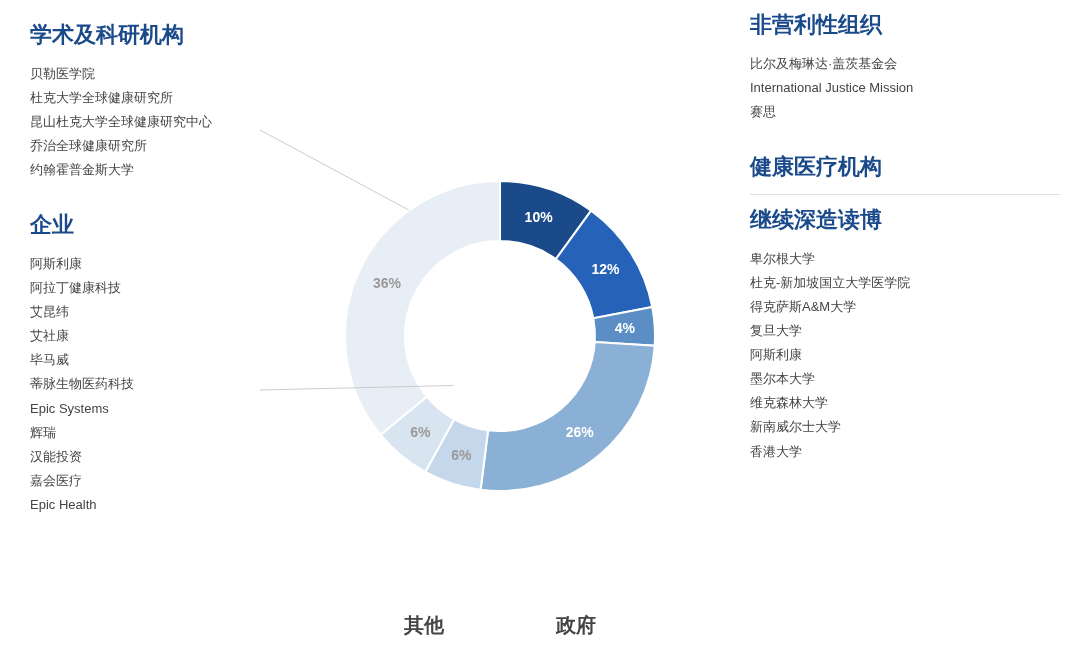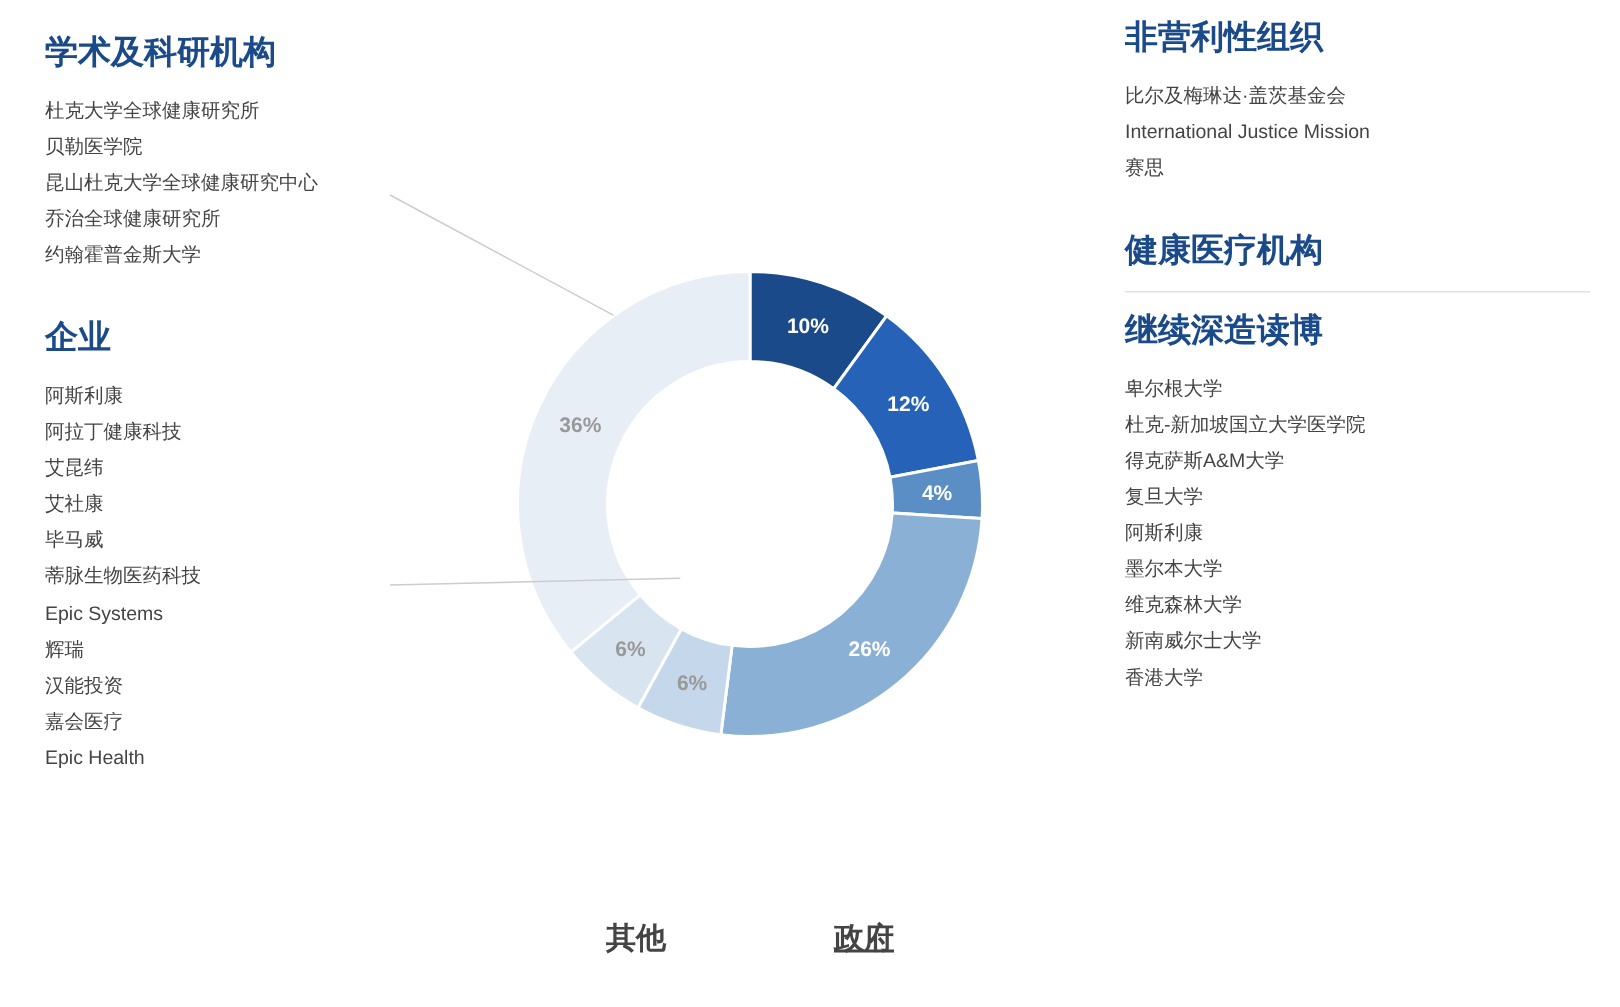--- a/index.html
+++ b/index.html
@@ -81,22 +81,22 @@
     }
   </style>
 </head>
 <body>
 
 <div class="page">
 
   <div class="left-col">
     <div class="section-title">学术及科研机构</div>
     <ul class="section-list">
-    <li>杜克大学全球健康研究所</li>
-        <li>贝勒医学院</li>
+    <li>贝勒医学院</li>
+        <li>杜克大学全球健康研究所</li>
         <li>昆山杜克大学全球健康研究中心</li>
         <li>乔治全球健康研究所</li>
         <li>约翰霍普金斯大学</li>
       </ul>
 
     <div class="section-title">企业</div>
     <ul class="section-list">
     <li>阿斯利康</li>
         <li>阿拉丁健康科技</li>
         <li>艾昆纬</li>
@@ -127,21 +127,21 @@
           <text x="294.753341053534" y="167.1511850588358" text-anchor="middle" font-size="14" font-weight="700" font-family="PingFang SC, Microsoft YaHei, sans-serif" fill="#ffffff">4%</text>
           <text x="249.6779987185862" y="271.3141553469737" text-anchor="middle" font-size="14" font-weight="700" font-family="PingFang SC, Microsoft YaHei, sans-serif" fill="#ffffff">26%</text>
           <text x="131.37287570313157" y="293.8820645368942" text-anchor="middle" font-size="14" font-weight="700" font-family="PingFang SC, Microsoft YaHei, sans-serif" fill="#999999">6%</text>
           <text x="90.32200128141382" y="271.3141553469737" text-anchor="middle" font-size="14" font-weight="700" font-family="PingFang SC, Microsoft YaHei, sans-serif" fill="#999999">6%</text>
           <text x="56.896618441747535" y="121.77758855436596" text-anchor="middle" font-size="14" font-weight="700" font-family="PingFang SC, Microsoft YaHei, sans-serif" fill="#999999">36%</text>
         </svg>
     </div>
 
     <div style="position:absolute; bottom:32px; left:60px; display:flex; gap:112px; width:320px; justify-content:center;">
       <div style="font-size:20px;font-weight:700;color:#444;">其他</div>
-      <div style="font-size:20px;font-weight:700;color:#444;text-decoration:underline;">政府</div>
+      <div style="font-size:20px;font-weight:700;color:#444;">政府</div>
     </div>
   </div>
 
   <div class="right-col">
     <div class="section-title">非营利性组织</div>
     <ul class="section-list">
     <li>比尔及梅琳达·盖茨基金会</li>
         <li>International Justice Mission</li>
         <li>赛思</li>
       </ul>

